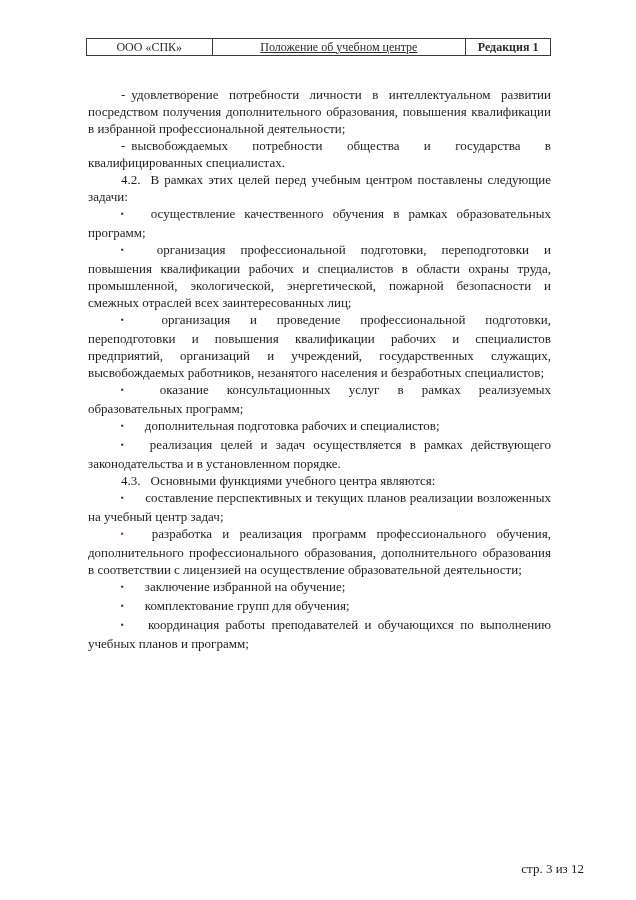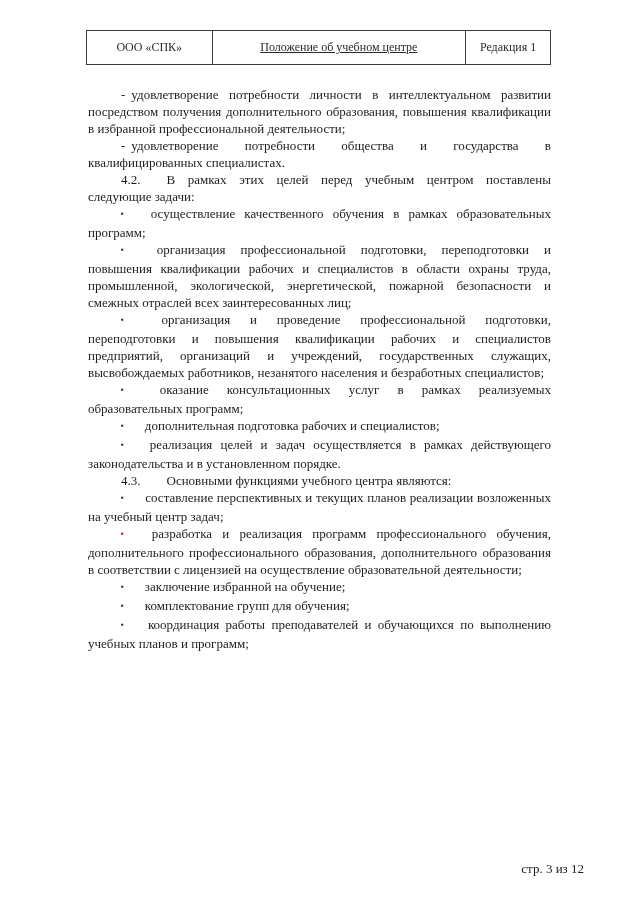--- a/index.html
+++ b/index.html
@@ -5,69 +5,69 @@
   html, body { margin: 0; padding: 0; }
   body {
     width: 636px; height: 900px;
     background: #ffffff;
     position: relative;
     font-family: "Liberation Serif", serif;
     color: #1d1d1d;
     overflow: hidden;
   }
   .doc-header {
-    position: absolute; top: 30px; left: 86px;
-    width: 465px; height: 35px;
+    position: absolute; top: 38px; left: 86px;
+    width: 465px; height: 18px;
     border-collapse: collapse;
     table-layout: fixed;
   }
   .doc-header td {
     border: 1px solid #3a3a3a;
     text-align: center; vertical-align: middle;
     font-size: 12px; color: #2a2a2a;
     padding: 0 4px;
   }
   .doc-header td.c1 { width: 26.7%; }
   .doc-header td.c2 { width: 55.9%; text-decoration: underline; }
-  .doc-header td.c3 { width: 17.4%; }
+  .doc-header td.c3 { width: 17.4%; font-weight: bold; }
   .doc-body {
     position: absolute; top: 86px; left: 88px;
     width: 463px;
     font-size: 13px; line-height: 17px;
     text-align: justify;
   }
   .para { margin: 0; text-indent: 33px; }
   .marker { display: inline; }
   .marker.dash { margin-right: 6px; }
   .marker.bullet {
     font-size: 8px; margin-right: 21px;
     position: relative; top: -2px;
   }
-  .num { margin-right: 26px; }
+  .num { margin-right: 10px; }
   .doc-footer {
     position: absolute; top: 861px; right: 52px;
     font-size: 13px; color: #1d1d1d;
   }
 </style>
 </head>
 <body>
 
 <table class="doc-header">
   <tbody>
     <tr>
       <td class="c1">ООО «СПК»</td>
       <td class="c2">Положение об учебном центре</td>
       <td class="c3">Редакция 1</td>
     </tr>
   </tbody>
 </table>
 
 <main class="doc-body" id="body-container">
     <p class="para dash"><span class="marker dash">-</span><span>удовлетворение потребности личности в интеллектуальном развитии посредством получения дополнительного образования, повышения квалификации в избранной профессиональной деятельности;</span></p>
-    <p class="para dash"><span class="marker dash">-</span><span>удовлетворение потребности общества и государства в квалифицированных специалистах.</span></p>
+    <p class="para dash"><span class="marker dash">-</span><span>высвобождаемых потребности общества и государства в квалифицированных специалистах.</span></p>
     <p class="para numbered"><span class="num">4.2.</span><span>В рамках этих целей перед учебным центром поставлены следующие задачи:</span></p>
     <p class="para bullet"><span class="marker bullet">▪</span><span>осуществление качественного обучения в рамках образовательных программ;</span></p>
     <p class="para bullet"><span class="marker bullet">▪</span><span>организация профессиональной подготовки, переподготовки и повышения квалификации рабочих и специалистов в области охраны труда, промышленной, экологической, энергетической, пожарной безопасности и смежных отраслей всех заинтересованных лиц;</span></p>
     <p class="para bullet"><span class="marker bullet">▪</span><span>организация и проведение профессиональной подготовки, переподготовки и повышения квалификации рабочих и специалистов предприятий, организаций и учреждений, государственных служащих, высвобождаемых работников, незанятого населения и безработных специалистов;</span></p>
     <p class="para bullet"><span class="marker bullet">▪</span><span>оказание консультационных услуг в рамках реализуемых образовательных программ;</span></p>
     <p class="para bullet"><span class="marker bullet">▪</span><span>дополнительная подготовка рабочих и специалистов;</span></p>
     <p class="para bullet"><span class="marker bullet">▪</span><span>реализация целей и задач осуществляется в рамках действующего законодательства и в установленном порядке.</span></p>
     <p class="para numbered"><span class="num">4.3.</span><span>Основными функциями учебного центра являются:</span></p>
     <p class="para bullet"><span class="marker bullet">▪</span><span>составление перспективных и текущих планов реализации возложенных на учебный центр задач;</span></p>
     <p class="para bullet"><span class="marker bullet" style="color: rgb(192, 0, 0);">▪</span><span>разработка и реализация программ профессионального обучения, дополнительного профессионального образования, дополнительного образования в соответствии с лицензией на осуществление образовательной деятельности;</span></p>

